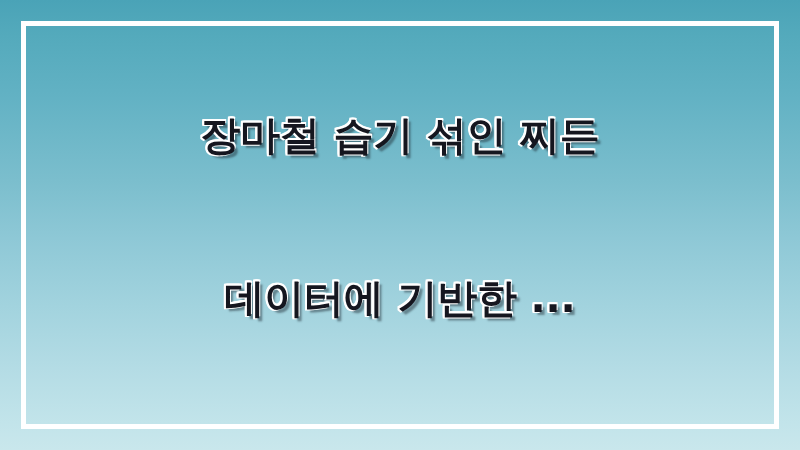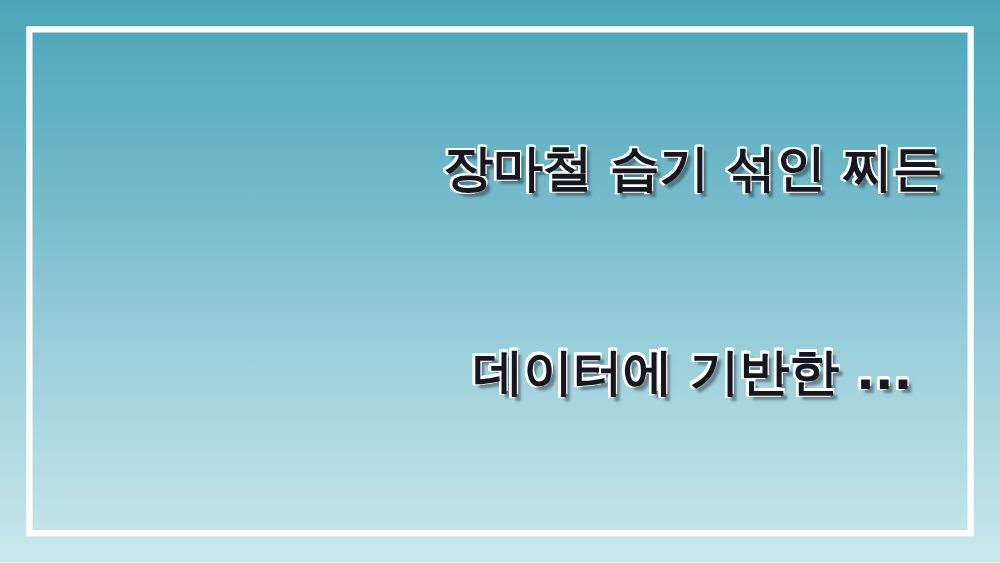--- a/index.html
+++ b/index.html
@@ -45,21 +45,21 @@
   }
 
   .content {
     position: absolute;
     left: 0;
     right: 0;
     top: 0;
     bottom: 0;
     display: flex;
     flex-direction: column;
-    align-items: flex-end;
+    align-items: center;
     justify-content: center;
     padding: 84px 46px;
     box-sizing: border-box;
   }
 
   .headline {
     margin: 0;
     padding: 0;
     text-align: center;
     font-weight: 700;

